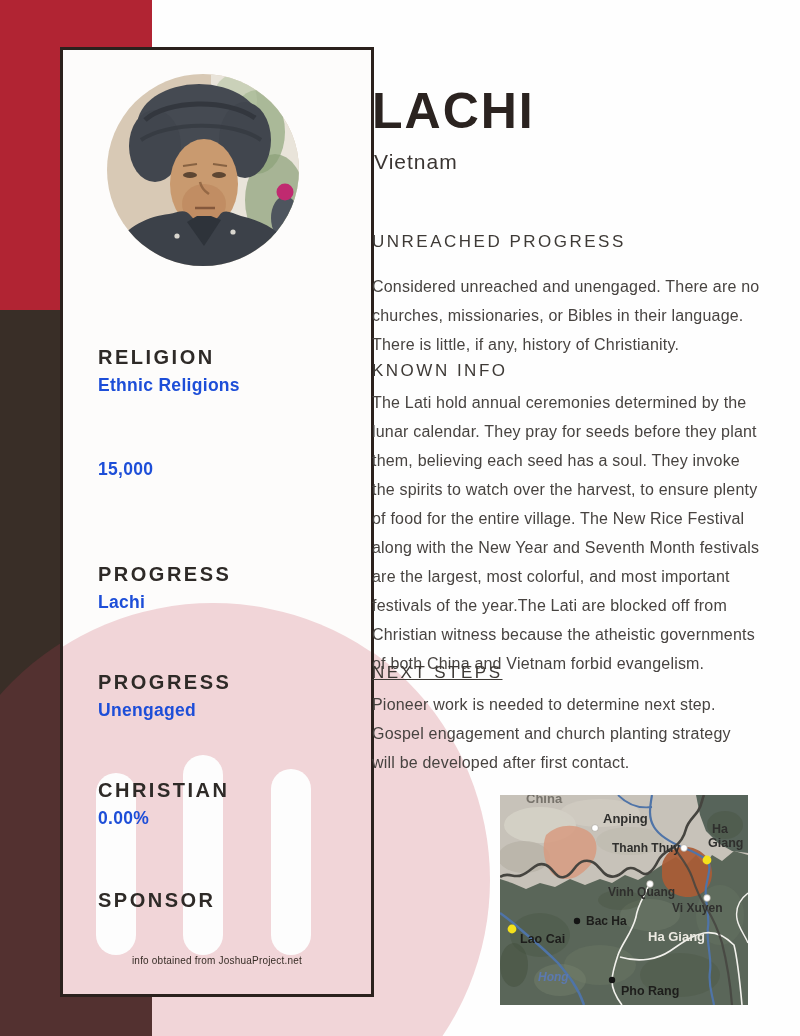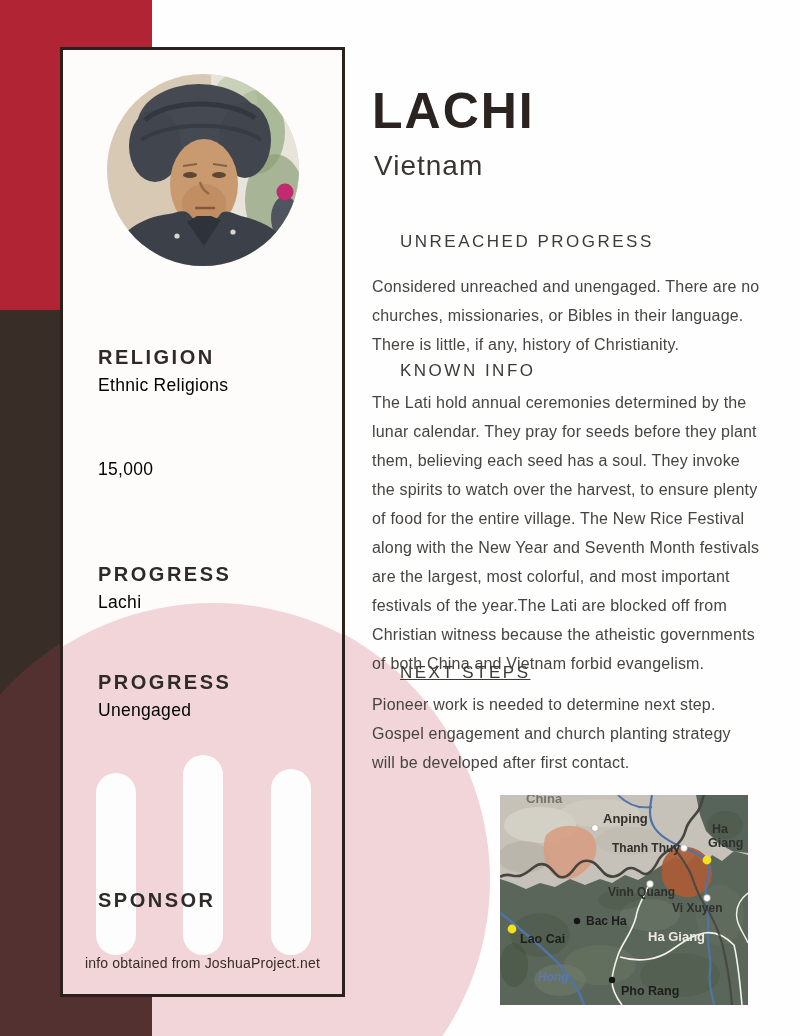--- a/index.html
+++ b/index.html
@@ -17,45 +17,45 @@
     background:#f1d5d8;z-index:0;
   }
   .red-block{left:0;top:0;width:152px;height:310px;background:#b12433;z-index:1;}
   .brown-block{left:0;top:310px;width:152px;height:726px;background:#392e27;z-index:1;}
   .maroon-clip{left:0;top:310px;width:152px;height:726px;overflow:hidden;z-index:2;}
   .maroon-circle{position:absolute;left:-70px;top:290px;width:560px;height:560px;
     border-radius:50%;background:#533130;}
 
   
   .card{
-    left:60px;top:47px;width:285px;height:950px;
+    left:60px;top:47px;width:314px;height:950px;
     background:#fdfcfb;border:3px solid #2b211d;box-sizing:border-box;
     overflow:hidden;z-index:3;
   }
   .card-circle{position:absolute;left:-130px;top:553px;width:560px;height:560px;
     border-radius:50%;background:#f1d5d8;}
   .pill{position:absolute;background:#fdfdfd;border-radius:20px;width:40px;}
   .pill.p1{left:33px;top:723px;height:182px;}
   .pill.p2{left:120px;top:705px;height:200px;}
   .pill.p3{left:208px;top:719px;height:186px;}
   .photo{position:absolute;left:44px;top:24px;width:192px;height:192px;border-radius:50%;
     overflow:hidden;}
   .field{position:absolute;left:35px;width:230px;}
   .field .flabel{font-size:20px;font-weight:bold;letter-spacing:2.5px;color:#2e2a27;}
-  .field .fvalue{font-size:17.5px;color:#000000;margin-top:6px;letter-spacing:.3px;}
+  .field .fvalue{font-size:17.5px;color:#1d4ed8;margin-top:6px;letter-spacing:.3px;font-weight:bold;}
   .f-religion{top:296px;} .f-population{top:403px;} .f-language{top:513px;}
   .f-progress{top:621px;} .f-christian{top:729px;} .f-sponsor{top:839px;}
   .card-footer{position:absolute;left:0;top:905px;width:100%;text-align:center;
-    font-size:14px;color:#362c25;letter-spacing:.2px;}
+    font-size:10px;color:#362c25;letter-spacing:.2px;}
 
   
   .title{left:372px;top:82px;font-size:50px;font-weight:800;letter-spacing:2px;
     color:#2b2320;z-index:3;}
-  .subtitle{left:374px;top:150px;font-size:28px;letter-spacing:1px;color:#3a3532;z-index:3;}
-  .sec-head{font-size:17px;letter-spacing:2.5px;color:#3e3a36;z-index:3;margin-left:28px;}
+  .subtitle{left:374px;top:150px;font-size:21px;letter-spacing:1px;color:#3a3532;z-index:3;}
+  .sec-head{font-size:17px;letter-spacing:2.5px;color:#3e3a36;z-index:3;}
   .sec-body{width:395px;font-size:16px;line-height:29px;color:#474340;z-index:3;
     letter-spacing:.2px;}
   .h1x{left:372px;top:232px;} .b1x{left:372px;top:272px;}
   .h2x{left:372px;top:361px;} .b2x{left:372px;top:388px;}
   .h3x{left:372px;top:663px;text-decoration:underline;} .b3x{left:372px;top:690px;width:372px;}
 
   
   .map{left:500px;top:795px;width:296px;height:210px;z-index:3;}
   .map svg{display:block;}
 </style>
@@ -111,20 +111,24 @@
     <div class="fvalue">15,000</div>
   </div>
   <div class="field f-language">
     <div class="flabel">PROGRESS</div>
     <div class="fvalue">Lachi</div>
   </div>
   <div class="field f-progress">
     <div class="flabel">PROGRESS</div>
     <div class="fvalue">Unengaged</div>
   </div>
+  <div class="field f-christian">
+    <div class="flabel">CHRISTIAN</div>
+    <div class="fvalue">0.00%</div>
+  </div>
   <div class="field f-sponsor">
     <div class="flabel">SPONSOR</div>
   </div>
 
   <div class="card-footer">info obtained from JoshuaProject.net</div>
 </div>
 
 <div class="abs title">LACHI</div>
 <div class="abs subtitle">Vietnam</div>
 

